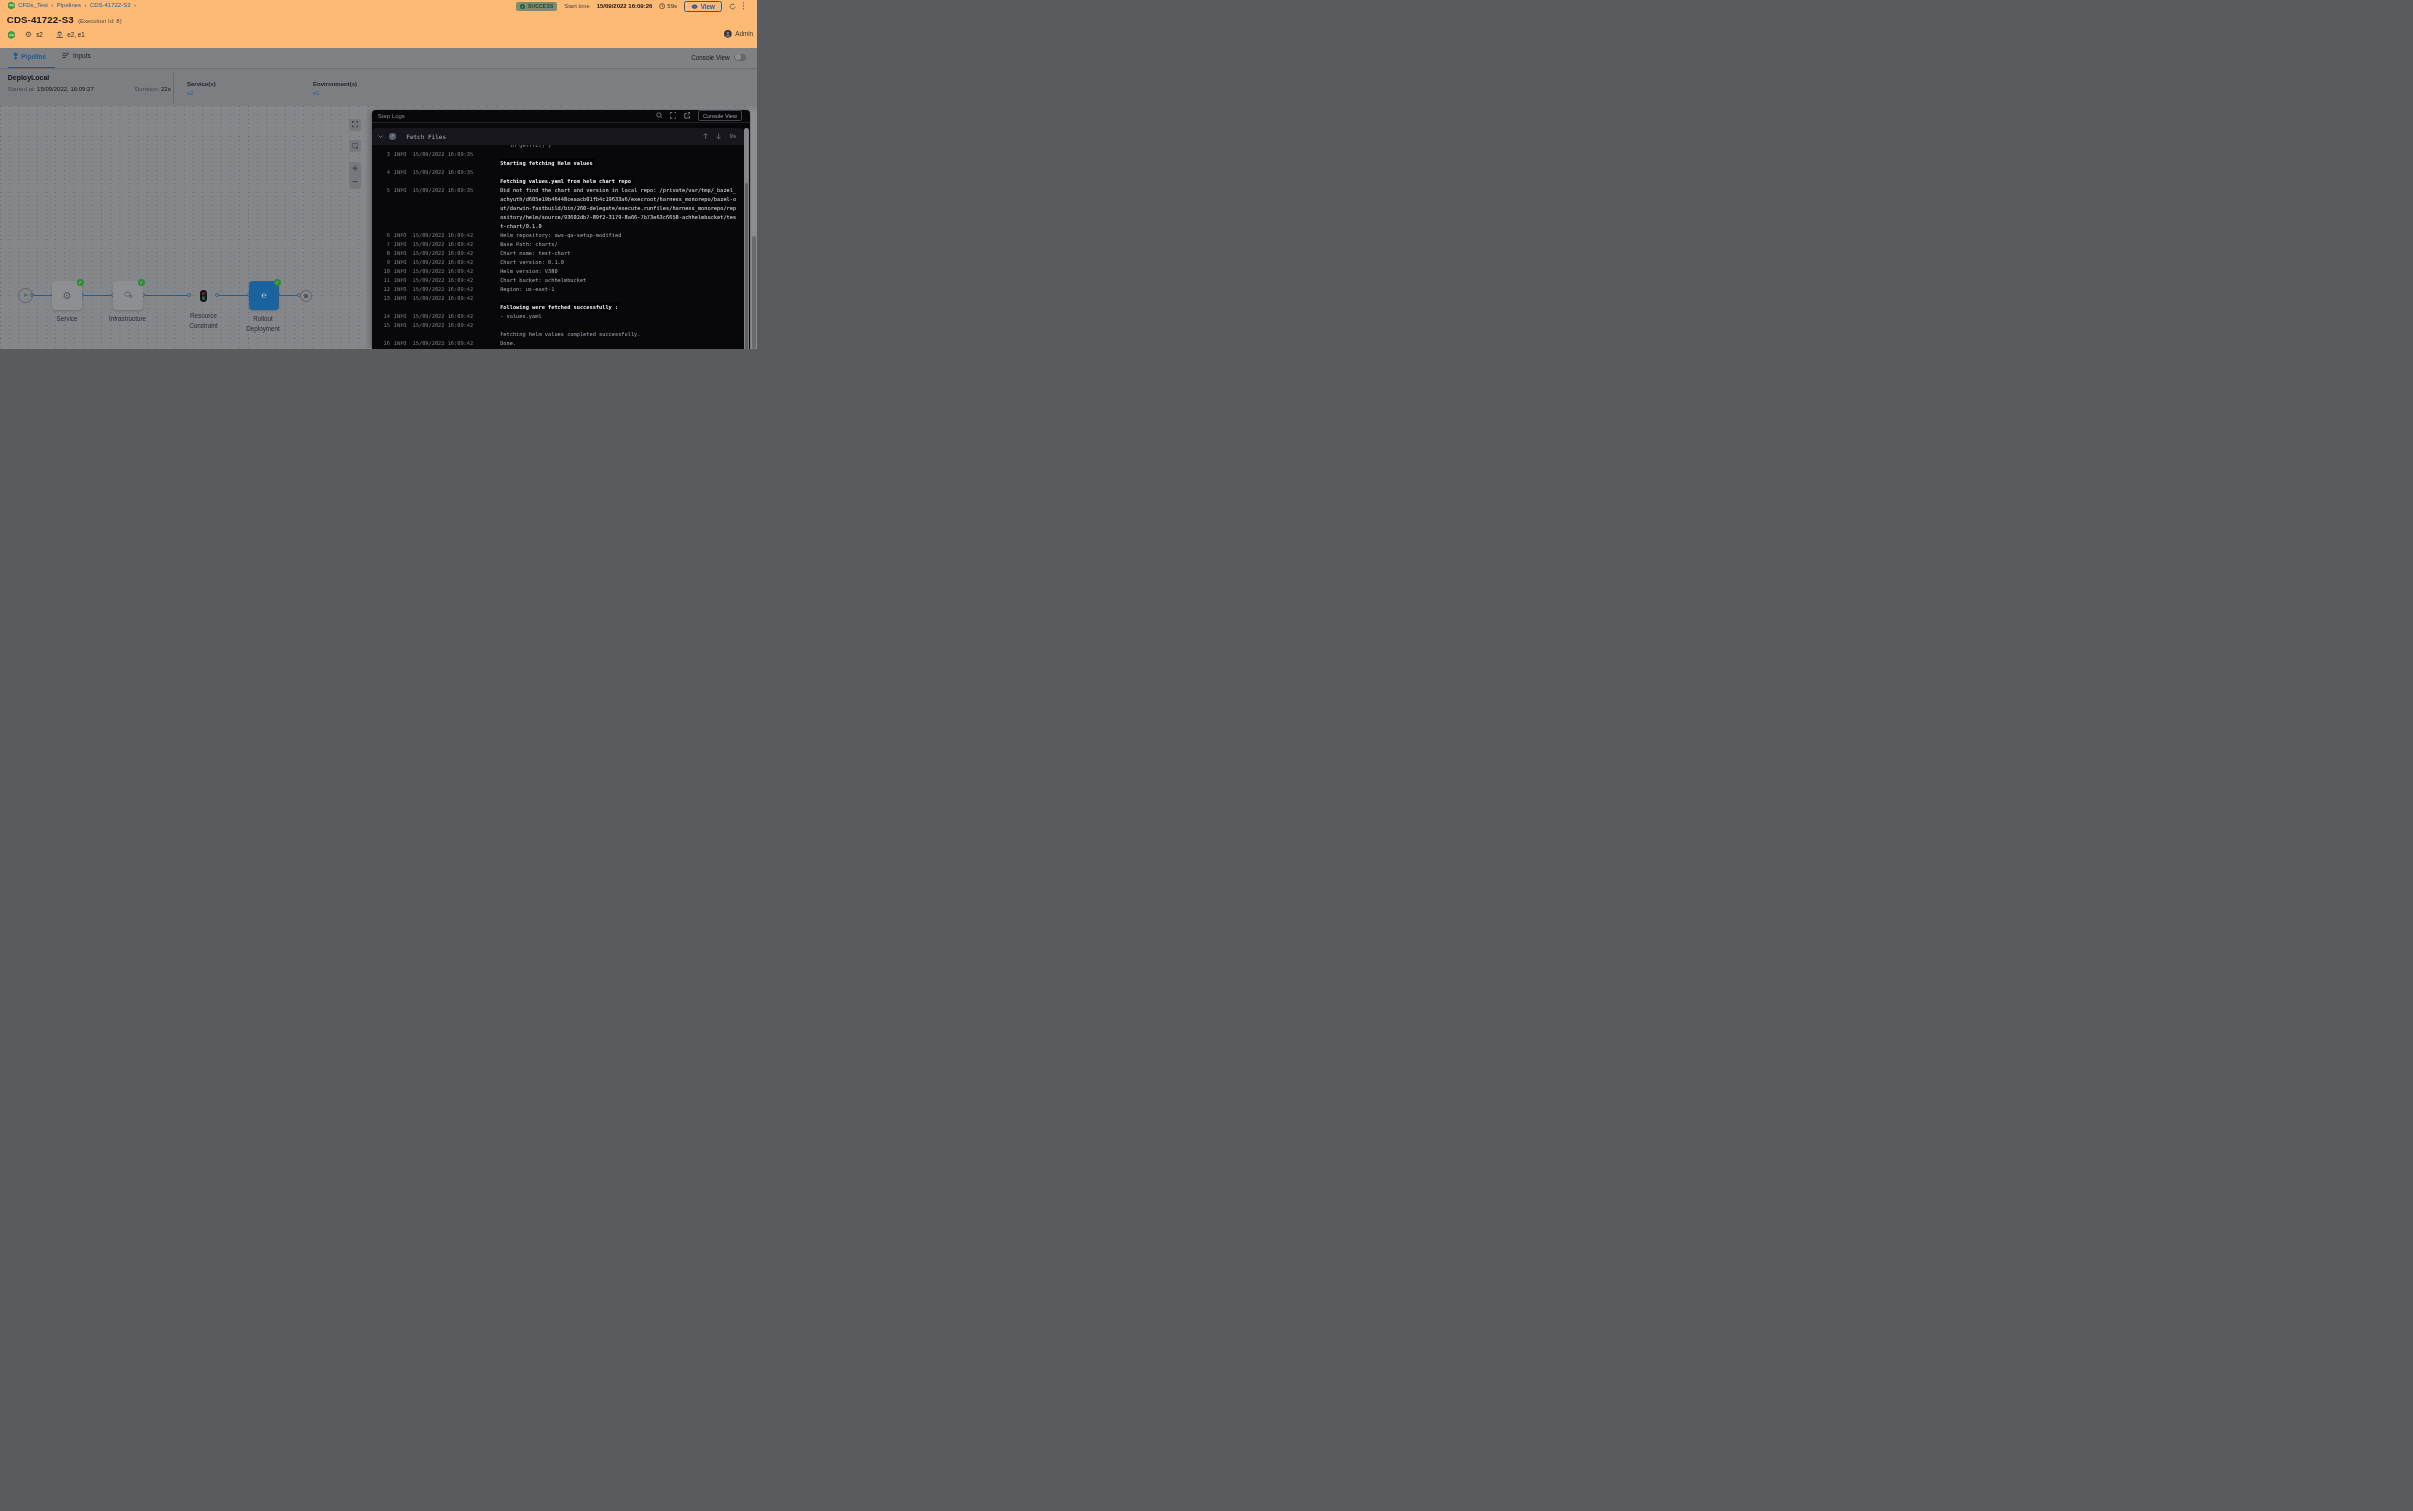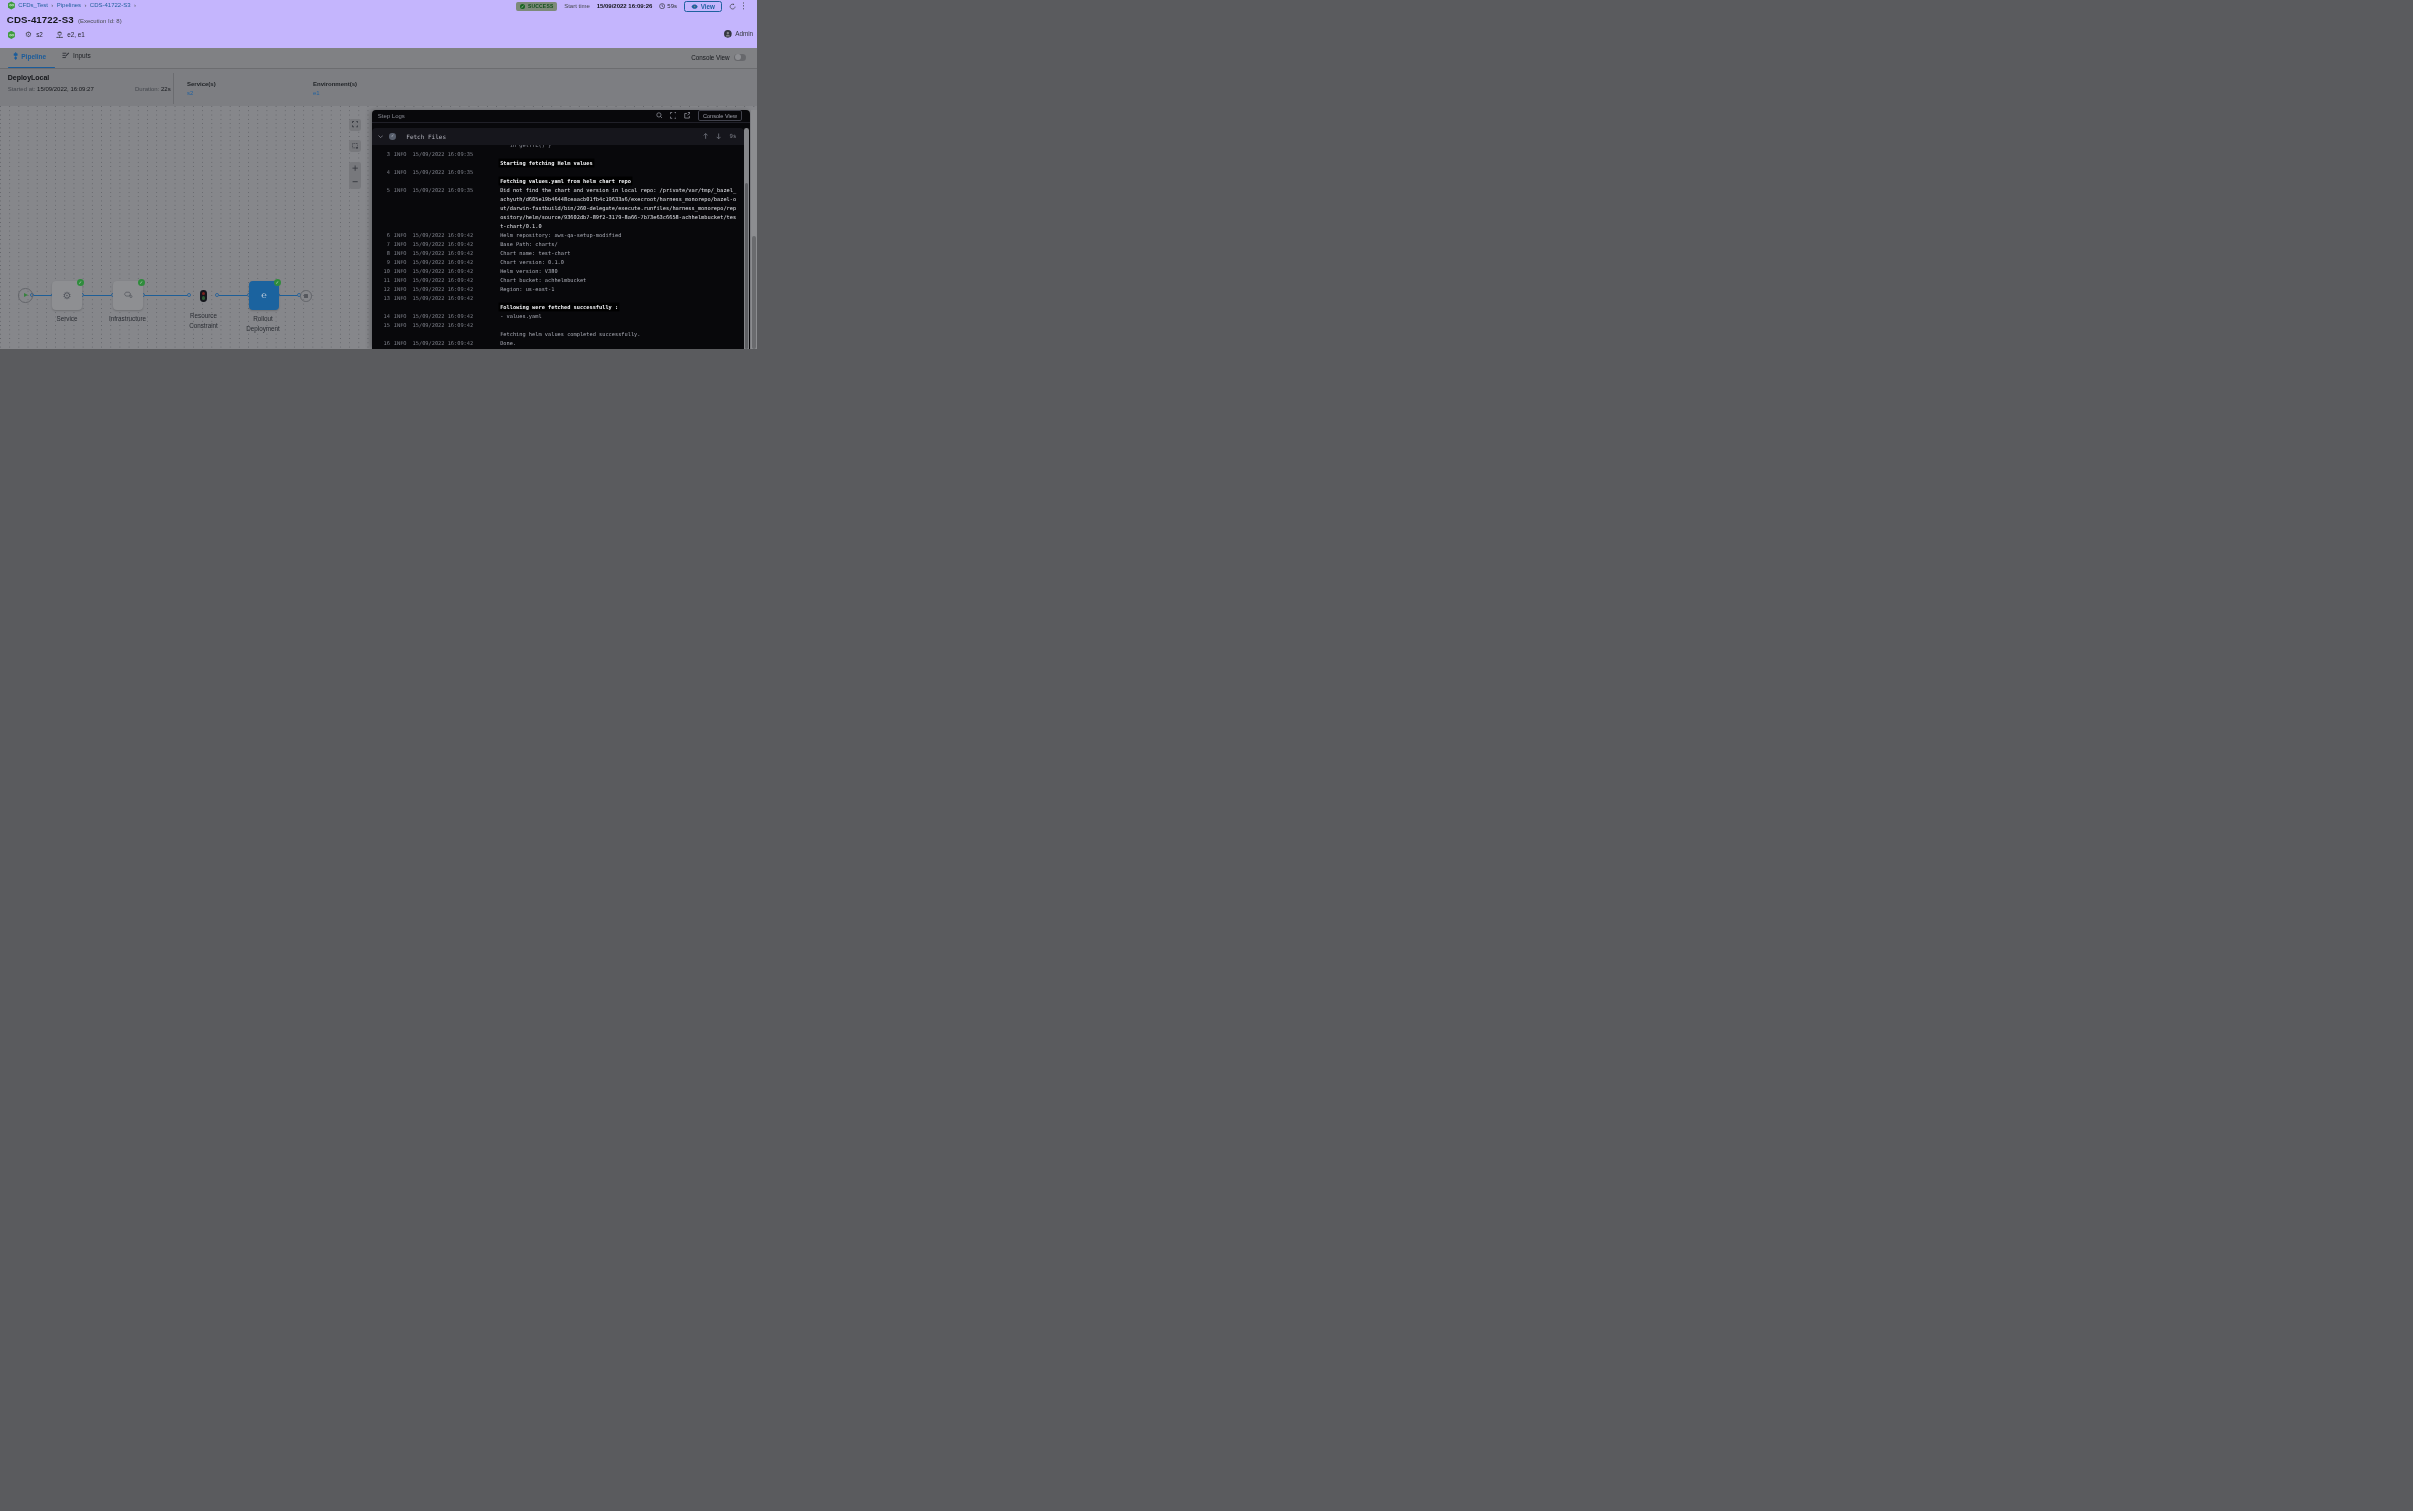--- a/index.html
+++ b/index.html
@@ -1,21 +1,21 @@
 <!DOCTYPE html>
 <html style="font-size:7.7px"><head>
 <meta charset="utf-8">
 <style>
   html,body{margin:0;padding:0;background:#5a5b5e;}
   *{box-sizing:border-box;}
   .screen{position:relative;width:757px;height:349px;overflow:hidden;
           font-family:"Liberation Sans",sans-serif;background:#808184;}
 
   
-  .topbar{position:absolute;left:0;top:0;width:757px;height:48px;background:#c4b5fd;}
+  .topbar{position:absolute;left:0;top:0;width:757px;height:48px;background:#fdba74;}
   .breadcrumb{position:absolute;left:7.7px;top:1.4px;display:flex;align-items:center;gap:3.4px;
               font-size:6px;color:#53565b;}
   .crumb{color:#24629e;cursor:pointer;}
   .hexicon{width:7.2px;height:8.2px;background:#3f9b40;clip-path:polygon(50% 0,100% 25%,100% 75%,50% 100%,0 75%,0 25%);
            display:flex;align-items:center;justify-content:center;flex:none;}
   .statusrow{position:absolute;right:12.6px;top:1px;height:10.6px;display:flex;align-items:center;gap:6.8px;}
   .badge{display:flex;align-items:center;gap:2.4px;background:#7d8a79;border-radius:1.9px;padding:1.4px 3.9px;}
   .badge .ck{width:5.3px;height:5.3px;border-radius:50%;background:#176421;color:#b9c5b6;font-size:3.9px;
              line-height:5.3px;text-align:center;flex:none;}
   .badge span{font-size:5px;font-weight:bold;letter-spacing:0.2px;color:#11501c;}

